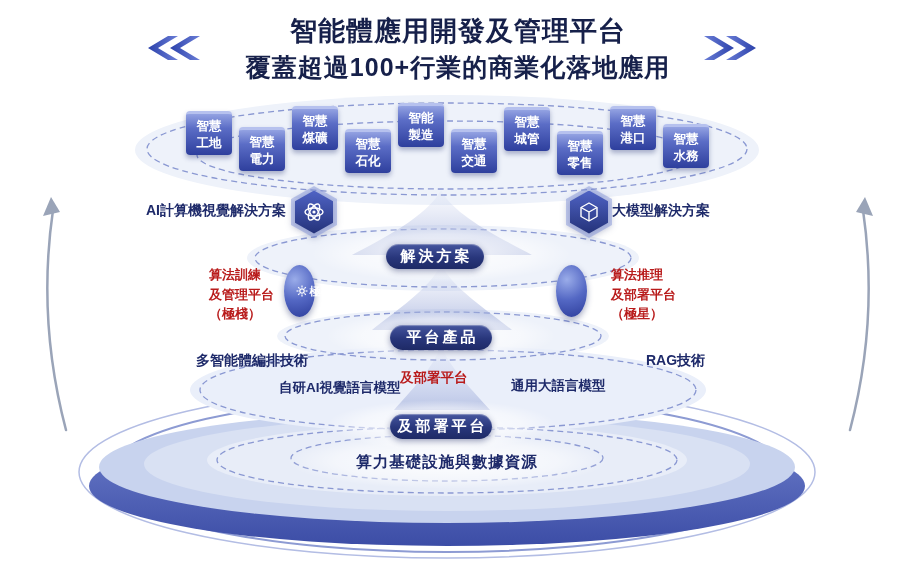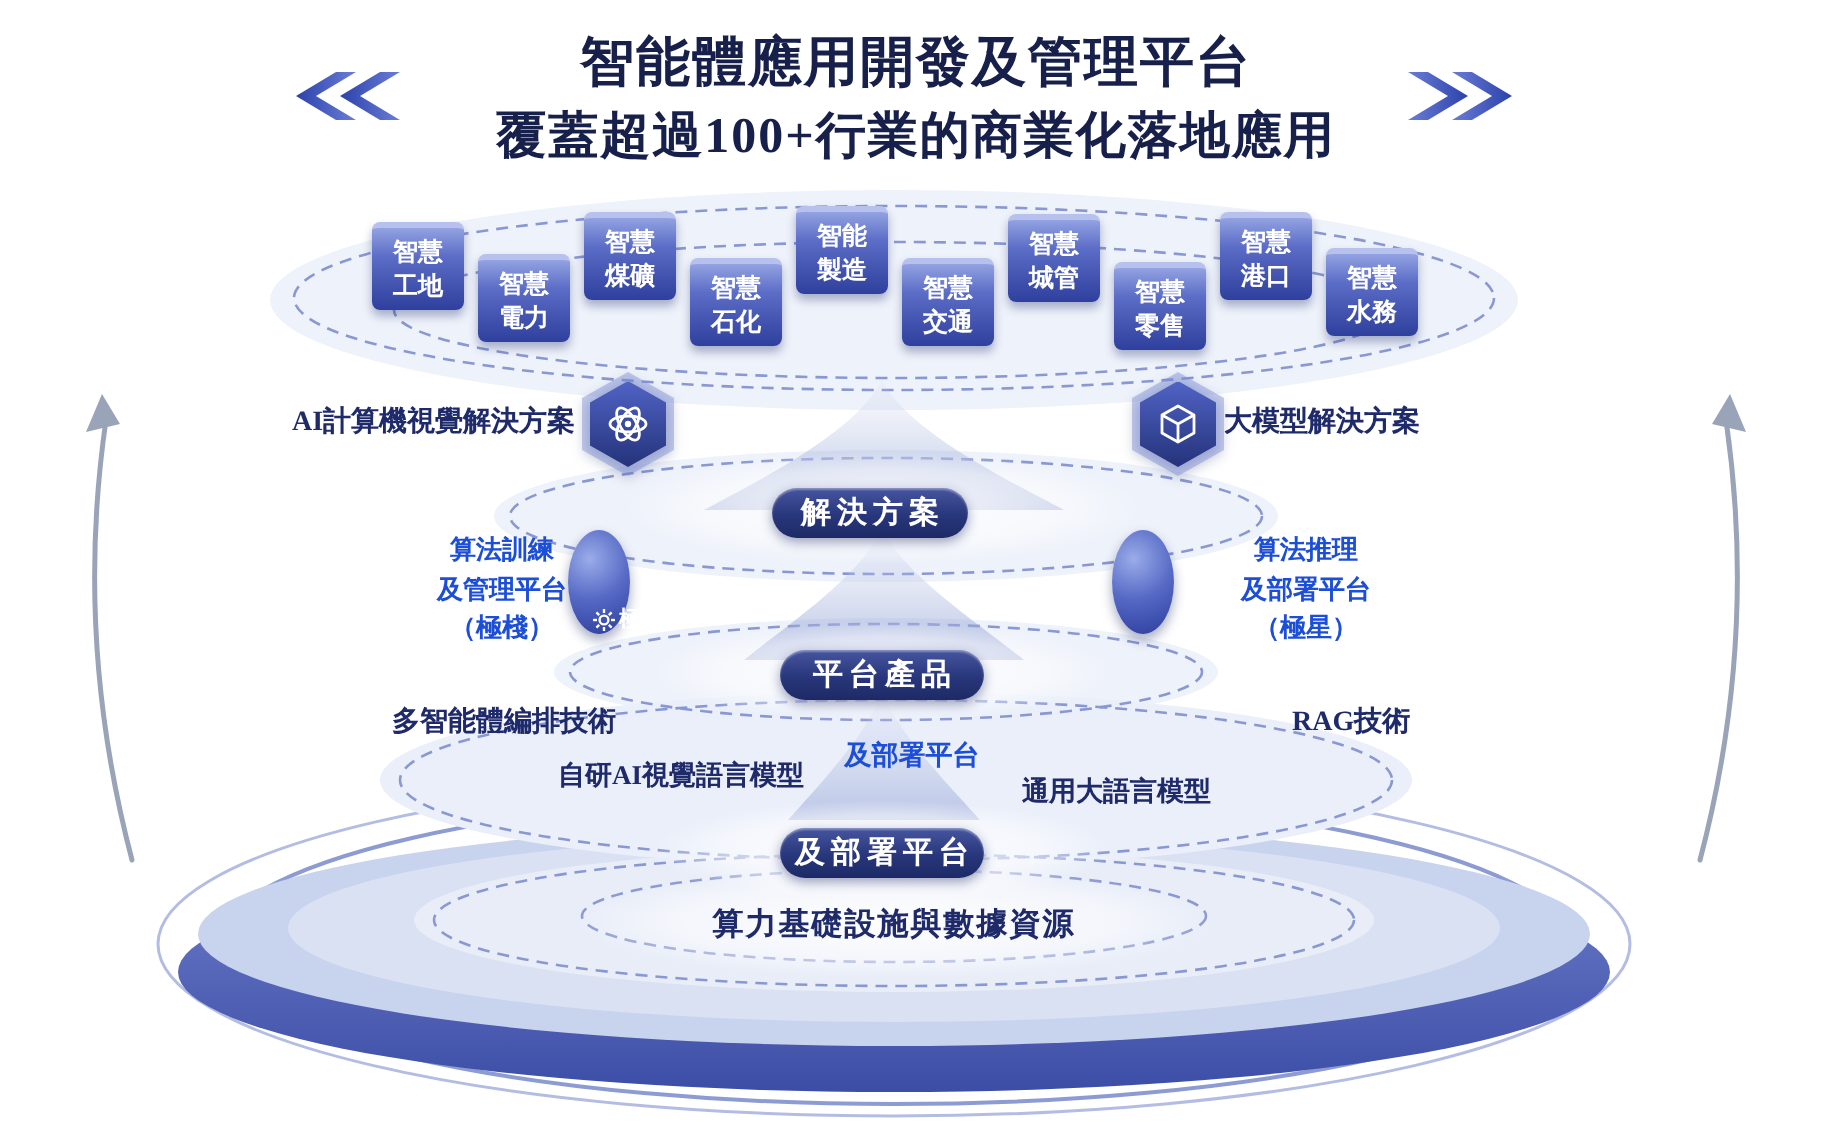--- a/index.html
+++ b/index.html
@@ -1,20 +1,20 @@
 <!DOCTYPE html>
 <html><head>
 <meta charset="utf-8">
 <style>
   * { margin:0; padding:0; box-sizing:border-box; }
   html,body { background:#ffffff; }
   .stage {
     position:relative; width:916px; height:574px; margin:0 auto;
     background:#fff; overflow:hidden;
-    font-family:Liberation Serif, serif;
+    font-family:Liberation Sans, sans-serif;
   }
   svg.bg { position:absolute; left:0; top:0; }
 
   
   .title { position:absolute; left:0; top:13px; width:100%; text-align:center;
            color:#16204a; font-weight:700; }
   .title .l1 { font-size:27px; letter-spacing:1px; }
   .title .l2 { font-size:25px; letter-spacing:1px; margin-top:2px; }
   .chev { position:absolute; }
 
@@ -24,22 +24,22 @@
     background:linear-gradient(180deg,#93a2e2 0%, #5b6dc6 35%, #2e3f9d 100%);
     border-top:3px solid #b6c1ee;
     color:#fff; display:flex; flex-direction:column; align-items:center; justify-content:center;
     font-size:12.5px; line-height:1.3; font-weight:700;
     box-shadow:0 3px 5px rgba(30,42,110,.35);
     text-align:center;
   }
 
   
   .lbl { position:absolute; color:#1e2a6a; font-weight:700; font-size:14px; white-space:nowrap; }
-  .lbl-block { position:absolute; color:#1d4ed8; font-weight:700; font-size:13px;
-               line-height:1.5; text-align:center; }
+  .lbl-block { position:absolute; color:#b91c1c; font-weight:700; font-size:13px;
+               line-height:1.5; text-align:left; }
   .lbl-block span { display:block; }
 
   
   .banner {
     position:absolute; height:25px; border-radius:13px;
     background:linear-gradient(180deg,#46569f 0%, #28367b 55%, #1e2a66 100%);
     color:#fff; display:flex; align-items:center; justify-content:center;
     font-size:15px; font-weight:700; letter-spacing:3px; text-indent:3px;
     box-shadow:0 2px 6px rgba(30,42,102,.45), inset 0 1px 1px rgba(255,255,255,.35);
   }
@@ -53,21 +53,21 @@
     display:flex; align-items:center; justify-content:center; }
   .hexinner { width:38px; height:43px;
     clip-path:polygon(50% 0,100% 25%,100% 75%,50% 100%,0 75%,0 25%);
     background:linear-gradient(180deg,#4f63c4 0%, #243279 100%);
     display:flex; align-items:center; justify-content:center; }
 
   
   .sphere { position:absolute; width:31px; height:52px; border-radius:50%;
     background:radial-gradient(circle at 35% 28%, #9aace9 0%, #5468c4 48%, #2c3c9a 100%);
     box-shadow:0 3px 6px rgba(30,42,102,.4);
-    display:flex; align-items:flex-end; justify-content:center;padding-left:28px; }
+    display:flex; align-items:center; justify-content:center;padding-left:28px; }
   .sphere .logo { display:flex; align-items:center; gap:2px;
     color:#fff; font-size:11px; font-weight:700; white-space:nowrap; }
 
   .base-label { position:absolute; color:#1e2a6a; font-weight:700; font-size:15.5px;
                 text-align:center; letter-spacing:1px; }
 </style>
 </head>
 <body>
 
 <div class="stage">
@@ -277,19 +277,19 @@
   </div>
 
   <div class="banner" style="left:390px;top:325px;width:102px">平台產品</div>
 
   <div class="lbl" style="left:196px;top:352px">多智能體編排技術</div>
   <div class="lbl" style="left:646px;top:352px">RAG技術</div>
   <div class="lbl" style="left:279px;top:379px;font-size:13.5px">自研AI視覺語言模型</div>
   <div class="lbl-block" style="left:400px;top:369px;width:112px;font-size:13.5px;line-height:1.4">
     <span>及部署平台</span>
   </div>
-  <div class="lbl" style="left:511px;top:387px;font-size:13.5px">通用大語言模型</div>
+  <div class="lbl" style="left:511px;top:377px;font-size:13.5px">通用大語言模型</div>
 
   <div class="banner" style="left:390px;top:414px;width:102px">及部署平台</div>
 
   <div class="base-label" style="left:322px;top:452px;width:250px">算力基礎設施與數據資源</div>
 
 </div>
 
 </body></html>

